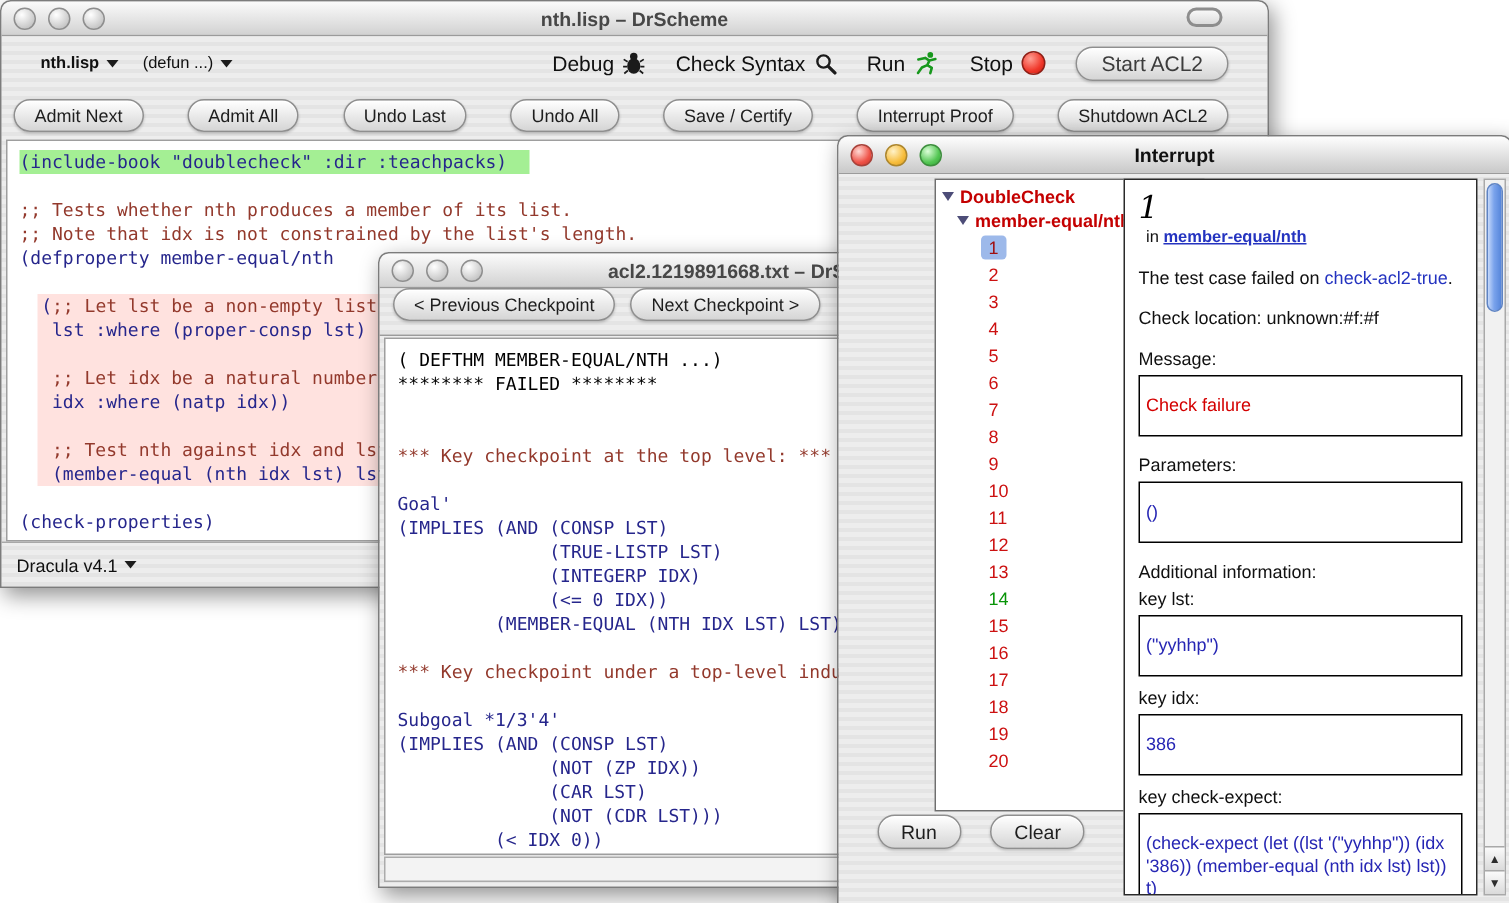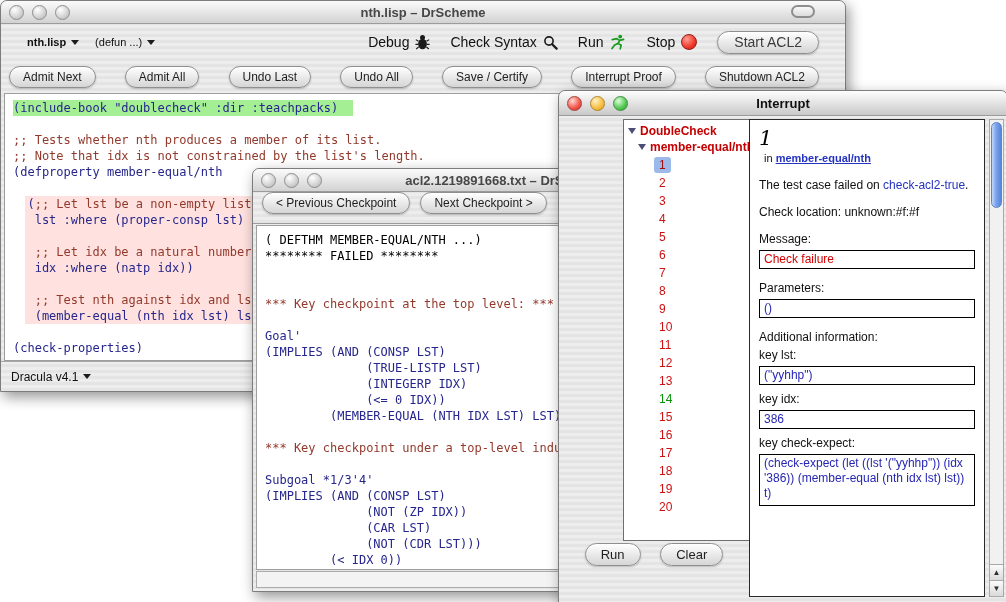--- a/index.html
+++ b/index.html
@@ -92,21 +92,21 @@
 
   .detail-panel{position:absolute;left:190px;top:28px;width:236px;height:478px;background:#fff;border:1px solid #2a2a2a;
     padding:6px 9px;font-size:12px;color:#101010;overflow:hidden;line-height:15px;box-sizing:border-box;}
   .case-big{font:italic 21px "DejaVu Serif",serif;color:#000;}
   .case-in{font-size:11px;margin:1px 0 12px 5px;}
   .link{color:#2433c0;font-weight:bold;text-decoration:underline;cursor:default;}
   .ref{color:#2433c0;}
   .para{margin-bottom:12px;}
   .sec-label{margin:0 0 3px 0;}
   .field-label{margin-top:2px;}
-  .field-box{border:1px solid #000;min-height:19px;padding:1px 4px;color:#2626b4;margin-bottom:12px;box-sizing:border-box;}
+  .field-box{border:1px solid #000;min-height:19px;padding:12px 4px;color:#2626b4;margin-bottom:12px;box-sizing:border-box;}
   .field-box.red-text{color:#d40000;}
   .detail-fields .field-box{margin-bottom:7px;}
   .field-box.tall{min-height:52px;}
   .detail-scroll{left:430px;top:28px;width:15px;height:478px;border:1px solid #a9a9a9;}
   .detail-scroll .sb-thumb{top:2px;height:86px;}
 </style>
 </head>
 <body>
 
 <div class="stage">

